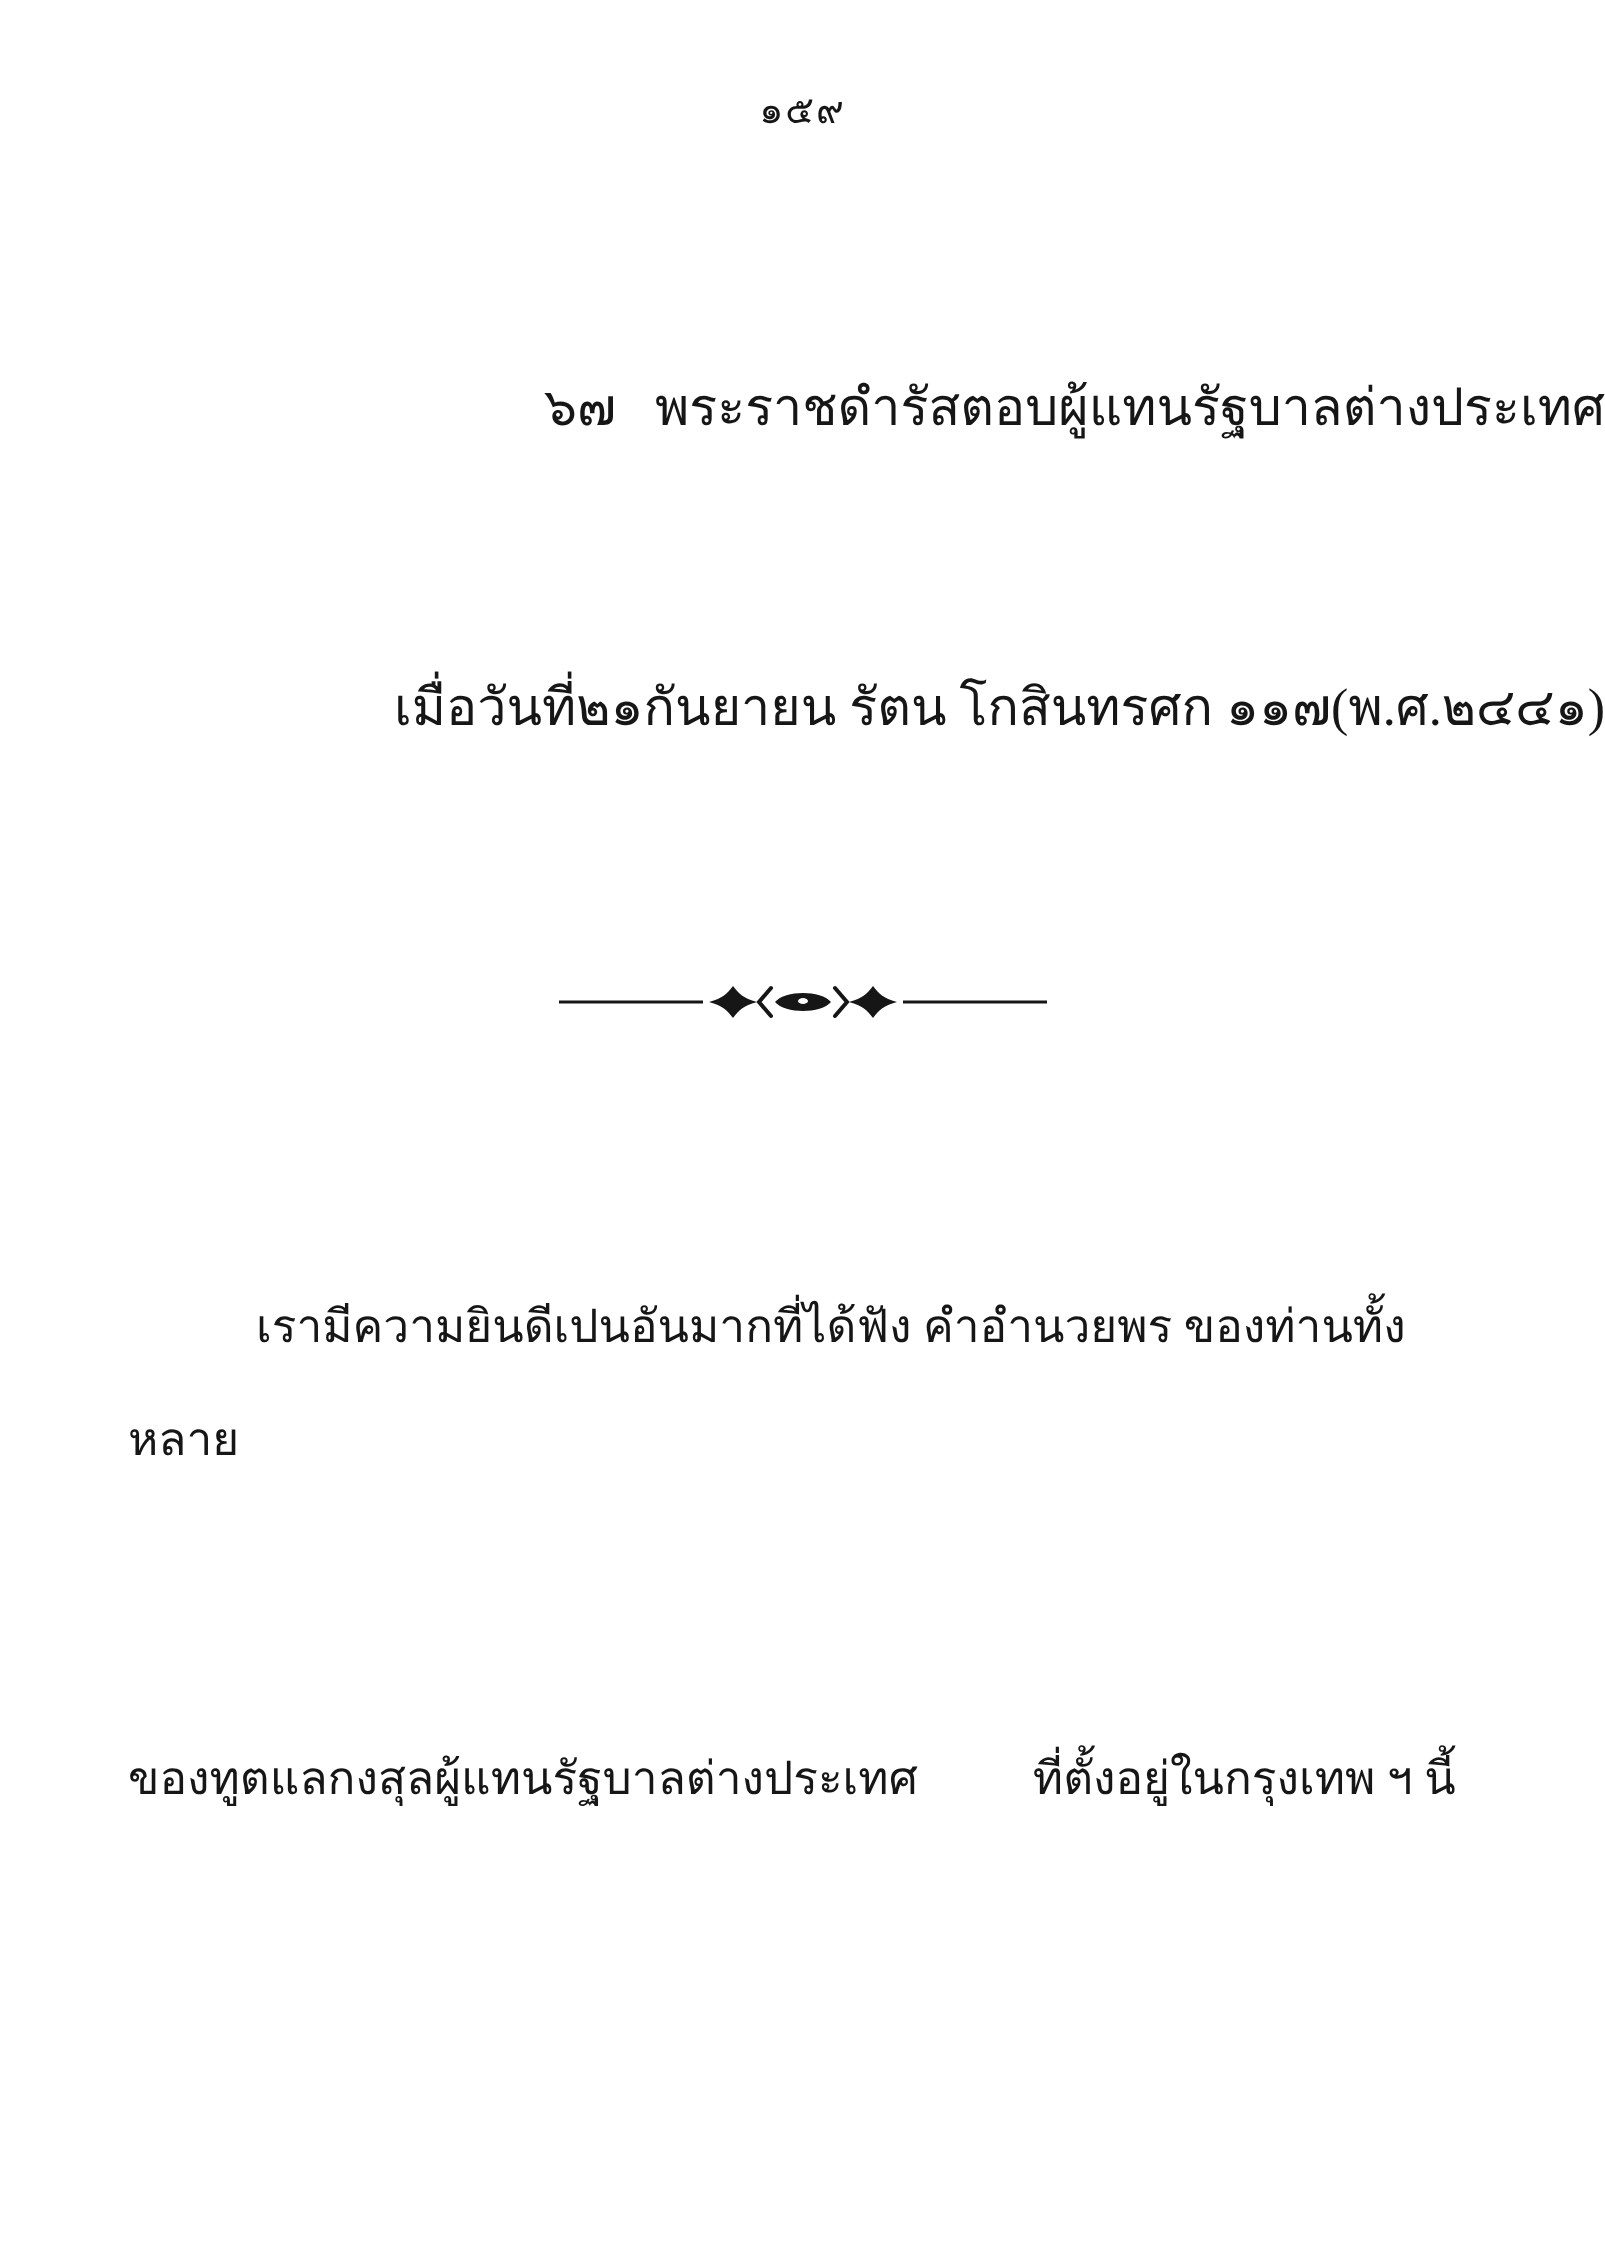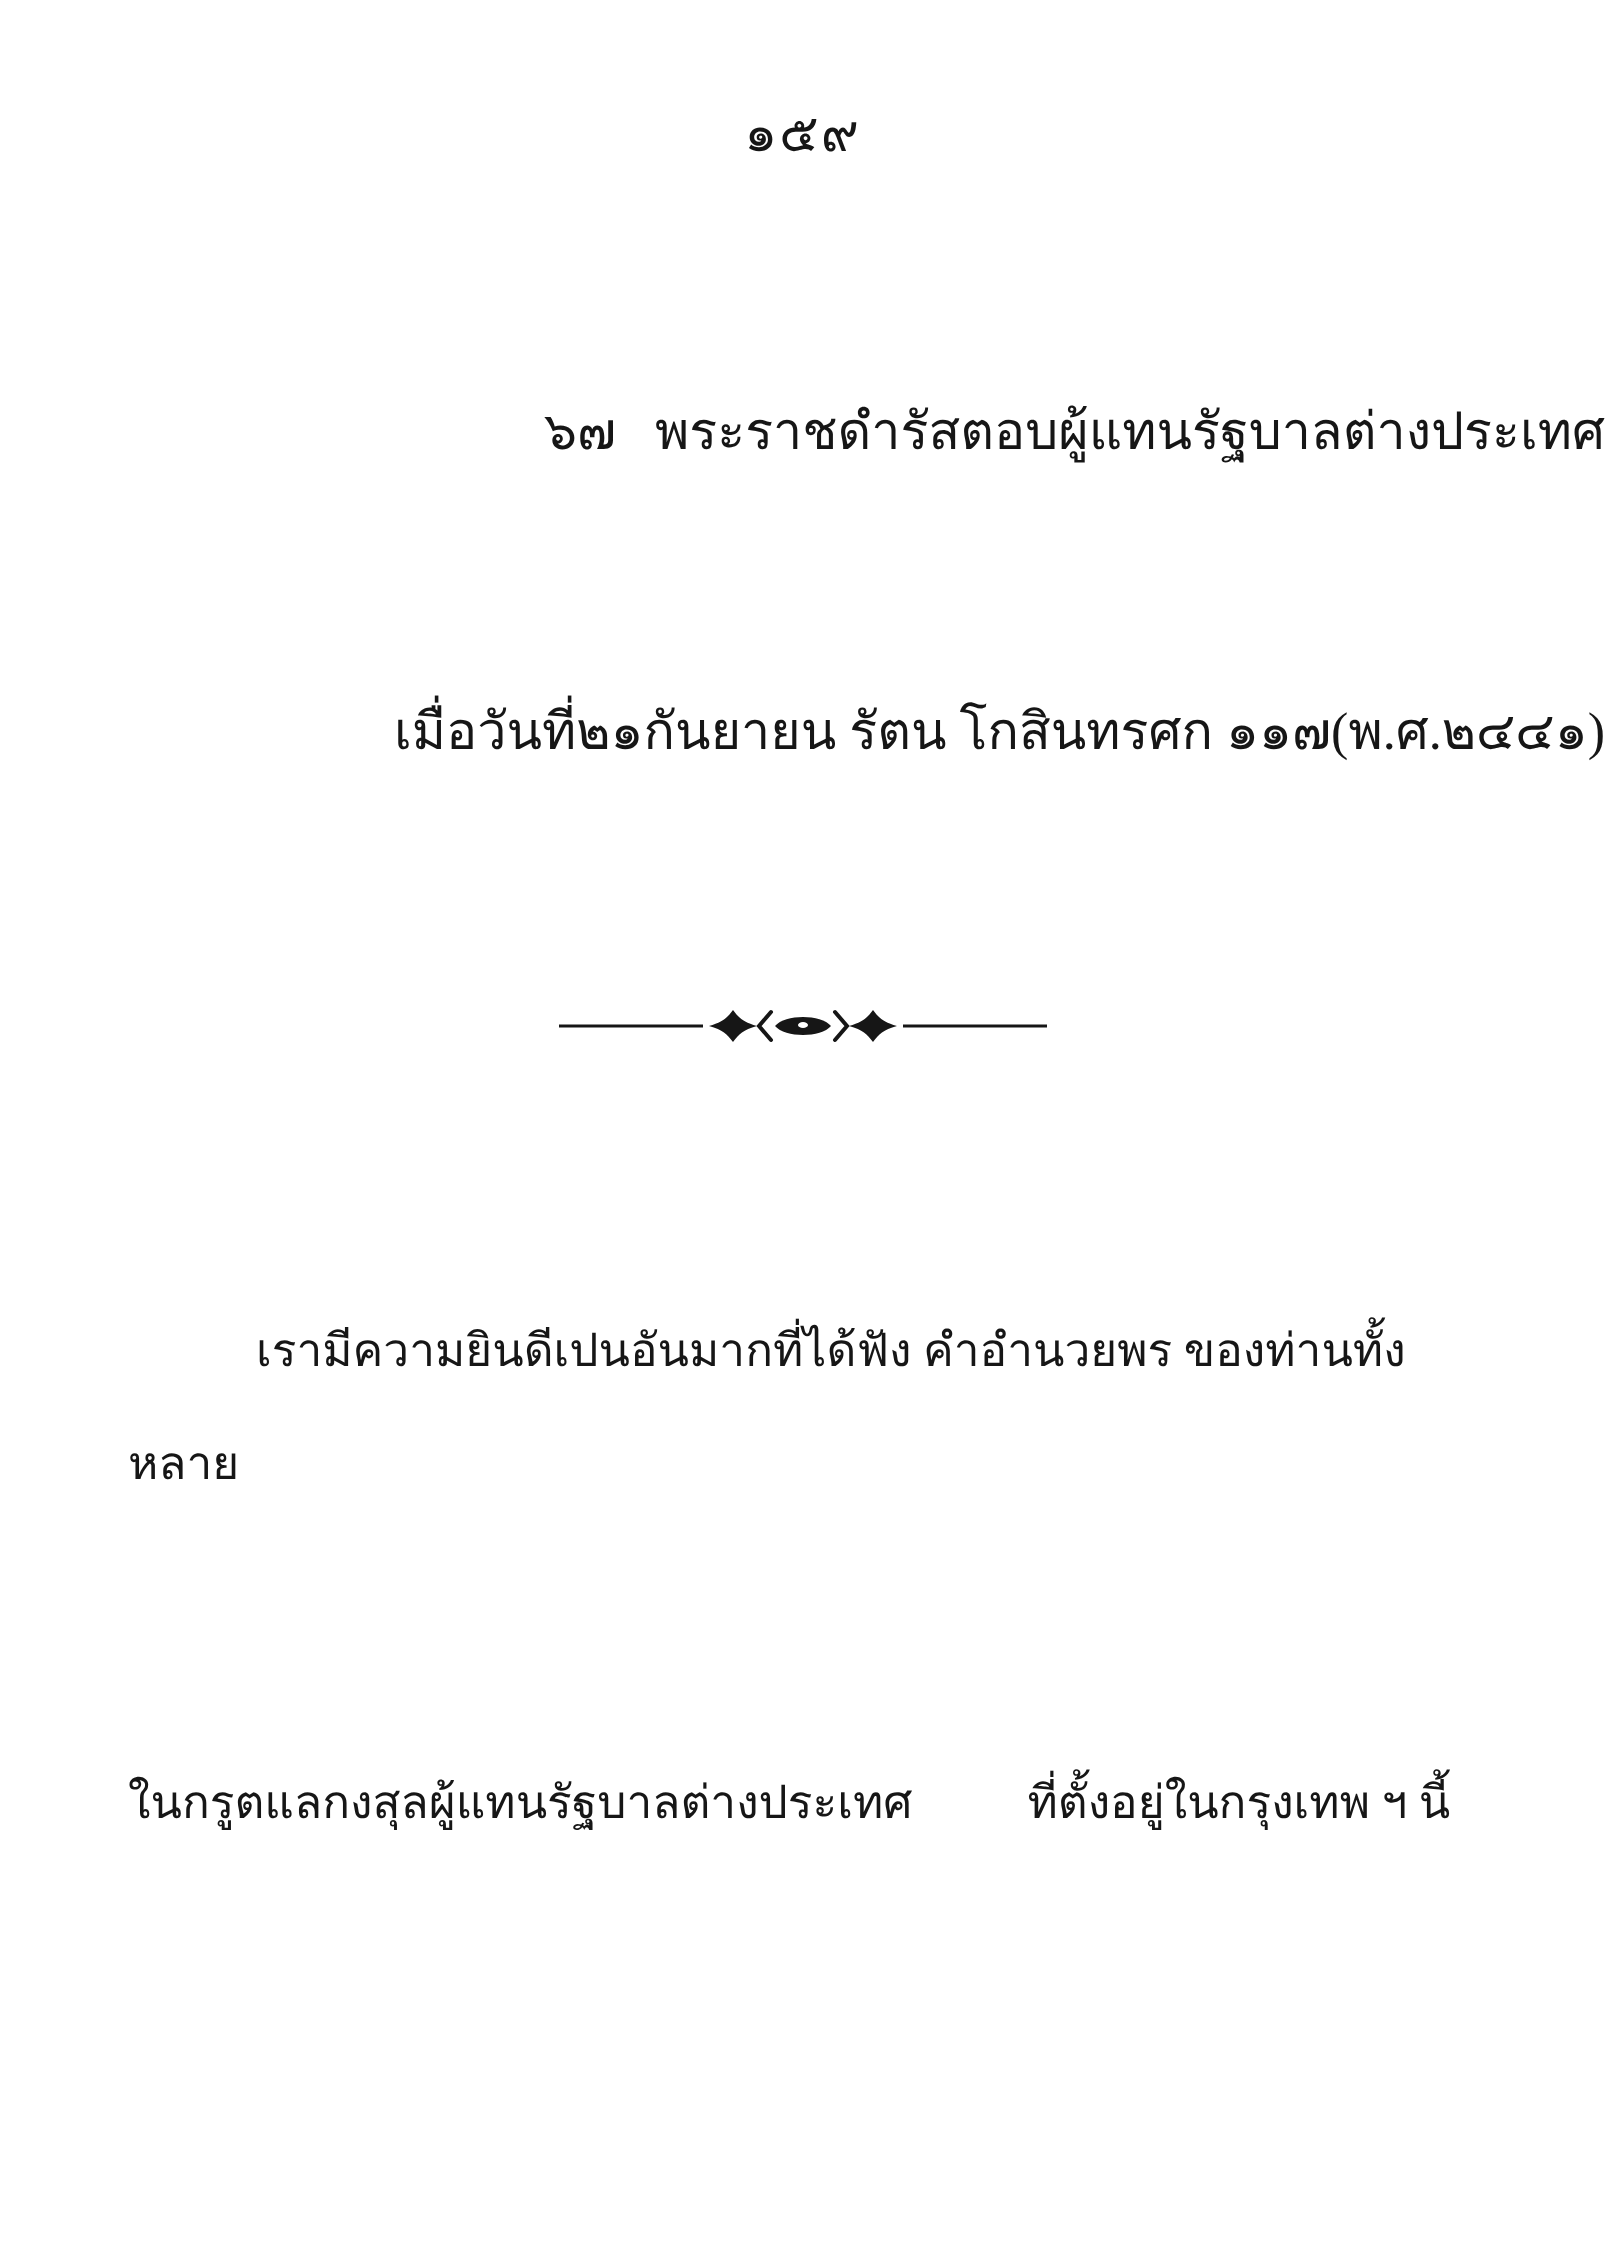--- a/index.html
+++ b/index.html
@@ -11,23 +11,23 @@
       position: relative;
       width: 1605px;
       height: 2268px;
       margin: 0 auto;
       background: #ffffff;
       color: #161616;
       font-family: "Liberation Serif", "DejaVu Serif", serif;
       overflow: hidden;
     }
     .page-number {
-      padding-top: 112px;
+      padding-top: 88px;
       text-align: center;
-      font-size: 52px;
+      font-size: 38px;
       line-height: 44px;
       letter-spacing: 2px;
     }
     .title-block {
       margin-top: 26px;
       text-align: right;
       font-size: 52px;
       line-height: 100px;
       white-space: pre-wrap;
     }
@@ -73,21 +73,21 @@
       <path d="M296 22 C310 18 314 14 320 6 C326 14 330 18 344 22 C330 26 326 30 320 38 C314 30 310 26 296 22 Z" fill="#161616"></path>
       <path d="M218 8 L206 22 L218 36" fill="none" stroke="#161616" stroke-width="4" stroke-linecap="round"></path>
       <path d="M282 8 L294 22 L282 36" fill="none" stroke="#161616" stroke-width="4" stroke-linecap="round"></path>
       <path d="M222 22 C232 10 268 10 278 22 C268 34 232 34 222 22 Z" fill="#161616"></path>
       <ellipse cx="250" cy="21" rx="5" ry="3" fill="#ffffff"></ellipse>
     </svg>
   </div>
 
   <div class="body-text">
     <div class="body-line indent">เรามีความยินดีเปนอันมากที่ได้ฟัง คำอำนวยพร ของท่านทั้งหลาย</div>
-    <div class="body-line">ในกรูตแลกงสุลผู้แทนรัฐบาลต่างประเทศ          ที่ตั้งอยู่ในกรุงเทพ ฯ นี้</div>
+    <div class="body-line">ของทูตแลกงสุลผู้แทนรัฐบาลต่างประเทศ          ที่ตั้งอยู่ในกรุงเทพ ฯ นี้</div>
     
     
     
     
     
     
     
     
     
     

